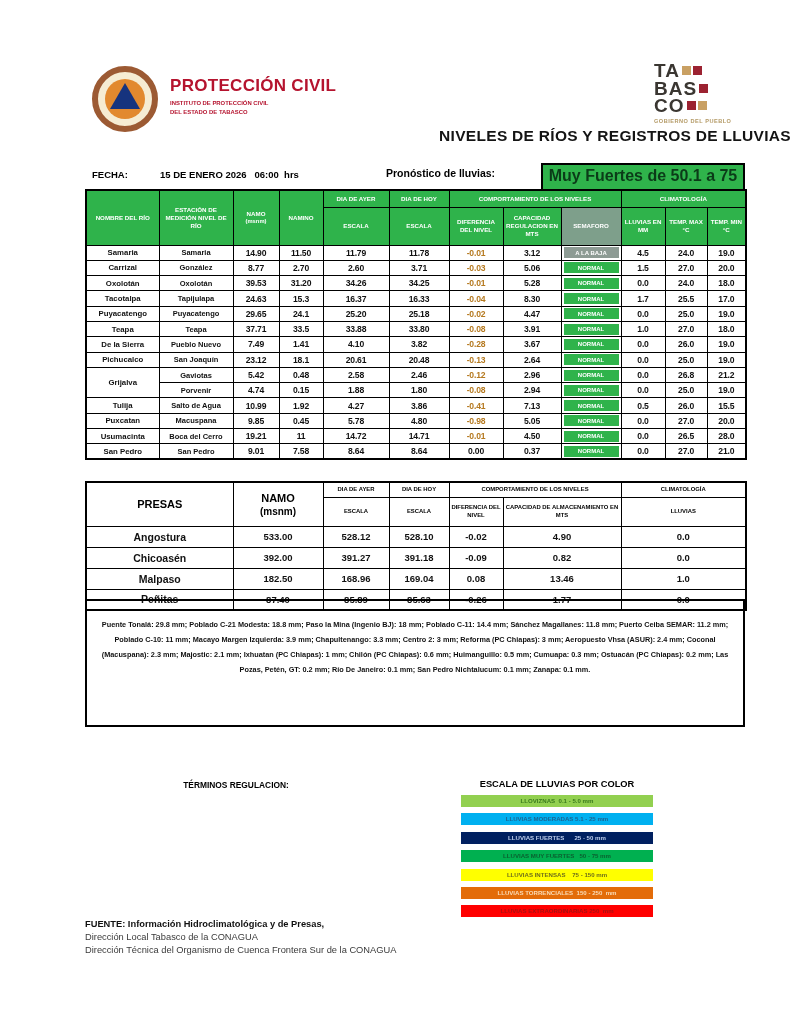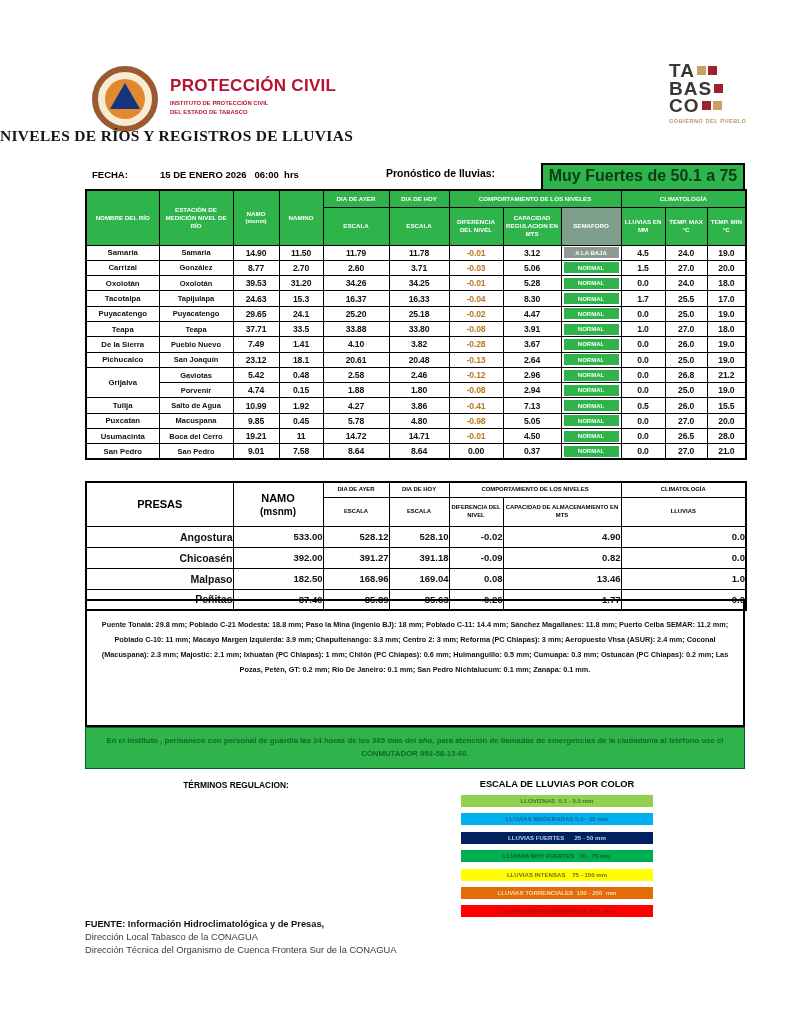--- a/index.html
+++ b/index.html
@@ -10,29 +10,29 @@
   
   .pc-logo { position:absolute; left:92px; top:66px; width:66px; height:66px; border-radius:50%;
              background:#f6ecd3; border:6px solid #9c5a33; }
   .pc-disc { position:absolute; left:50%; top:50%; transform:translate(-50%,-50%); width:40px; height:40px;
              border-radius:50%; background:#e2892f; }
   .pc-tri { position:absolute; left:50%; top:11px; transform:translateX(-50%); width:0; height:0;
             border-left:15px solid transparent; border-right:15px solid transparent; border-bottom:26px solid #16337e; }
   .pc-text { position:absolute; left:170px; top:76px; }
   .pc-name { font-size:17px; font-weight:800; color:#b5132e; letter-spacing:.3px; }
   .pc-sub { font-size:5.9px; font-weight:700; color:#b5132e; line-height:1.55; margin-top:3px; }
-  .tab-logo { position:absolute; left:669px; top:62px; width:110px; }
+  .tab-logo { position:absolute; left:654px; top:62px; width:110px; }
   .tab-row { display:flex; align-items:center; }
   .tab-letters { font-size:19px; font-weight:800; color:#3a3631; line-height:17.5px; letter-spacing:1px; }
   .tile { width:9px; height:9px; display:inline-block; margin-left:2px; }
   .tile.tan { background:#c9a063; } .tile.red { background:#9c2231; }
   .tab-caption { font-size:5.6px; font-weight:700; color:#b49a66; letter-spacing:.5px; margin-top:3px; }
 
-  .doc-title { position:absolute; top:127px; left:0; width:100%; text-align:left;
-               font-size:15.5px; font-weight:800; color:#141414; letter-spacing:.3px;font-family:Liberation Serif, serif; }
+  .doc-title { position:absolute; top:127px; left:0; width:100%; text-align:right;
+               font-size:15.5px; font-weight:800; color:#141414; letter-spacing:.3px; }
 
   
   .fecha-label { position:absolute; left:92px; top:169px; font-size:9.5px; font-weight:800; }
   .fecha-value { position:absolute; left:160px; top:169px; font-size:9.5px; font-weight:800; white-space:pre; }
   .pron-label  { position:absolute; left:386px; top:167px; font-size:10.5px; font-weight:800; }
   .pron-box    { position:absolute; left:541px; top:163px; width:204px; border:2px solid #000;
                  background:var(--green,#2fb34b); color:#0b3b18; font-size:16px; font-weight:800;
                  text-align:center; padding:2px 0; }
 
   
@@ -55,21 +55,21 @@
 
   
   .presas { position:absolute; left:85px; top:481px; width:660px; border:2px solid #000; }
   .presas th { background:#fff; color:#000; border:1px solid #000; font-weight:700; text-align:center;
                vertical-align:middle; padding:1px; line-height:1.3; }
   .presas thead tr:first-child th { height:15px; }
   .presas thead tr:nth-child(2) th { height:29px; }
   .presas th.bigth { font-size:11px; }
   .presas th.smallth { font-size:5.9px; }
   .presas th .unit { font-size:10px; }
-  .presas td { border:1px solid #000; height:21px; text-align:right; vertical-align:middle;
+  .presas td { border:1px solid #000; height:21px; text-align:center; vertical-align:middle;
                font-weight:700; color:#111; }
   td.pname { font-size:10.5px; }
   td.pnum { font-size:9.5px; }
 
   
   .registros { position:absolute; left:85px; top:599px; width:660px; height:128px; border:2px solid #000; }
   .reg-title { text-align:center; font-size:8px; font-weight:700; margin-top:5px; }
   .reg-text { margin:16px 7px 0; font-size:7.3px; font-weight:700; text-align:center; line-height:15px; color:#111; }
 
   
@@ -471,23 +471,20 @@
           <td class="pnum">1.77</td>
           <td class="pnum">0.0</td>
         </tr>
       </tbody>
   </table>
 
   <div class="registros">
     <div class="reg-text">Puente Tonalá: 29.8 mm; Poblado C-21 Modesta: 18.8 mm; Paso la Mina (Ingenio BJ): 18 mm; Poblado C-11: 14.4 mm; Sánchez Magallanes: 11.8 mm; Puerto Ceiba SEMAR: 11.2 mm; Poblado C-10: 11 mm; Macayo Margen Izquierda: 3.9 mm; Chapultenango: 3.3 mm; Centro 2: 3 mm; Reforma (PC Chiapas): 3 mm; Aeropuesto Vhsa (ASUR): 2.4 mm; Coconal (Macuspana): 2.3 mm; Majostic: 2.1 mm; Ixhuatan (PC Chiapas): 1 mm; Chilón (PC Chiapas): 0.6 mm; Huimanguillo: 0.5 mm; Cumuapa: 0.3 mm; Ostuacán (PC Chiapas): 0.2 mm; Las Pozas, Petén, GT: 0.2 mm; Río De Janeiro: 0.1 mm; San Pedro Nichtalucum: 0.1 mm; Zanapa: 0.1 mm.</div>
   </div>
 
-  <div class="notice">
-    <span>En el Instituto , permanece con personal de guardia las 24 horas de los 365 días del año, para atención de llamadas de emergencias de la ciudadanía al teléfono use el CONMUTADOR  993-58-13-60.</span>
-  </div>
 
   <div class="terminos">
     <div class="term-title">TÉRMINOS REGULACION:</div>
   </div>
 
   <div class="escala-title">ESCALA DE LLUVIAS POR COLOR</div>
   <div class="escala" id="escala-list">
       <div class="bar" style="background: rgb(146, 208, 80); color: rgb(58, 122, 30);">LLOVIZNAS  0.1 - 5.0 mm</div>
       <div class="bar" style="background: rgb(0, 176, 240); color: rgb(28, 99, 145);">LLUVIAS MODERADAS 5.1 - 25 mm</div>
       <div class="bar" style="background: rgb(0, 32, 96); color: rgb(191, 208, 238);">LLUVIAS FUERTES      25 - 50 mm</div>

